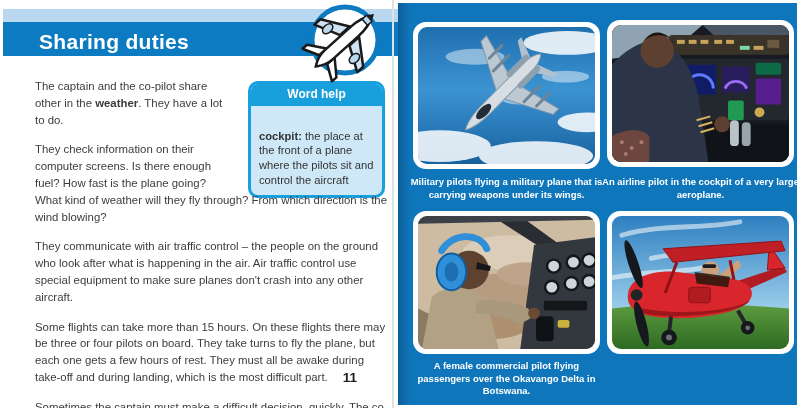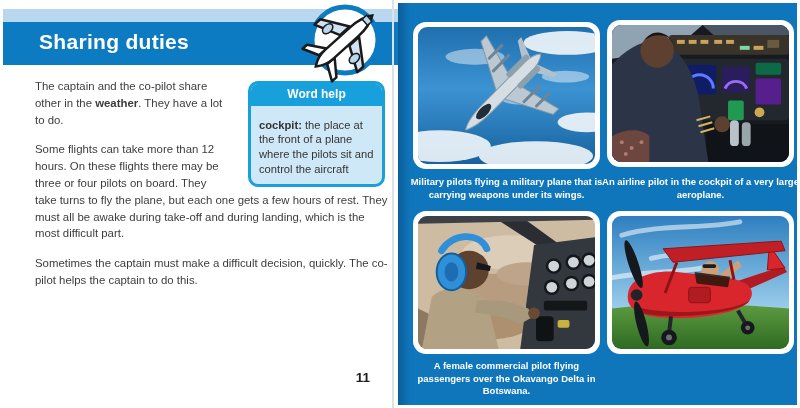--- a/index.html
+++ b/index.html
@@ -2,32 +2,32 @@
 <html><head>
 <meta charset="utf-8">
 <style>
   html,body{margin:0;padding:0;background:#ffffff;}
   .spread{position:relative;width:800px;height:408px;background:#ffffff;overflow:hidden;
           font-family:"Liberation Sans",sans-serif;outline:1px solid #c9ced3;}
 
   
   .left-page{position:absolute;left:0;top:0;width:398px;height:408px;background:#ffffff;}
   .strip-light{position:absolute;left:3px;top:9px;width:395px;height:13px;background:#b9d7ee;}
-  .title-band{position:absolute;left:3px;top:22px;width:395px;height:43px;background:#0d7bc1;}
+  .title-band{position:absolute;left:3px;top:22px;width:395px;height:34px;background:#0d7bc1;}
   .page-title{margin:0;padding:8px 0 0 36px;font-size:21px;font-weight:bold;color:#ffffff;letter-spacing:.3px;}
   .plane-badge{position:absolute;left:300px;top:1px;width:88px;height:88px;z-index:5;}
   .plane-badge svg{display:block;width:100%;height:100%;}
 
   .body-text{position:absolute;left:35px;top:78px;width:355px;font-size:11.4px;line-height:16.8px;color:#3c3c3c;}
   .body-text p{margin:0 0 13px 0;}
   .float-col{float:right;width:142px;height:104px;margin:3px 0 4px 25px;}
   .word-help{width:131px;border:3px solid #18a0dd;border-radius:10px;background:#cfe8f7;overflow:hidden;}
   .wh-header{background:#18a0dd;color:#ffffff;font-weight:bold;font-size:12px;text-align:center;padding:2px 0 3px;}
-  .wh-body{padding:12px 8px 8px;font-size:11.2px;line-height:14.6px;color:#333333;}
-  .page-number{position:absolute;left:330px;top:370px;width:40px;text-align:right;font-weight:bold;font-size:13.5px;color:#1e1e1e;}
+  .wh-body{padding:23px 8px 8px;font-size:11.2px;line-height:14.6px;color:#333333;}
+  .page-number{position:absolute;left:330px;top:370px;width:40px;text-align:center;font-weight:bold;font-size:13.5px;color:#1e1e1e;}
   .spine{position:absolute;right:4px;top:0;width:2px;height:408px;background:#dde2e6;}
 
   
   .right-page{position:absolute;left:398px;top:3px;width:399px;height:402px;
               background:linear-gradient(90deg,#0a5e97 0,#0f76bb 12px,#0f76bb 100%);}
   .photo-frame{position:absolute;background:#ffffff;border-radius:13px;padding:5px;box-sizing:border-box;}
   .photo-frame svg{display:block;width:100%;height:100%;border-radius:9px;}
   .f1{left:15px;top:19px;width:187px;height:147px;}
   .f2{left:209px;top:17px;width:187px;height:147px;}
   .f3{left:15px;top:208px;width:187px;height:143px;}
@@ -66,21 +66,23 @@
     </div>
 
     <div class="body-text">
       <div class="float-col">
         <div class="word-help">
           <div class="wh-header">Word help</div>
           <div class="wh-body"><strong>cockpit:</strong><span> the place at the front of a plane where the pilots sit and control the aircraft</span></div>
         </div>
       </div>
       <p><span>The captain and the co-pilot share other in the </span><strong>weather</strong><span>.  They have a lot to do.</span></p>
-      <p>Some flights can take more than 12 hours.  On these flights there may be three or four pilots on board.  They take turns to fly the plane, but each one gets a few hours of rest.  They must all be awake during take-off and during landing, which is the most difficult part.</p>
+      <p>They check information on their computer screens.  Is there enough fuel?  How fast is the plane going?  What kind of weather will they fly through?  From which direction is the wind blowing?</p>
+      <p>They communicate with air traffic control – the people on the ground who look after what is happening in the air.  Air traffic control use special equipment to make sure planes don't crash into any other aircraft.</p>
+      <p>Some flights can take more than 15 hours.  On these flights there may be three or four pilots on board.  They take turns to fly the plane, but each one gets a few hours of rest.  They must all be awake during take-off and during landing, which is the most difficult part.</p>
       <p>Sometimes the captain must make a difficult decision, quickly.  The co-pilot helps the captain to do this.</p>
     </div>
 
     <div class="page-number">11</div>
     <div class="spine"></div>
   </div>
 
   <div class="right-page">
 
     <div class="photo-frame f1">

